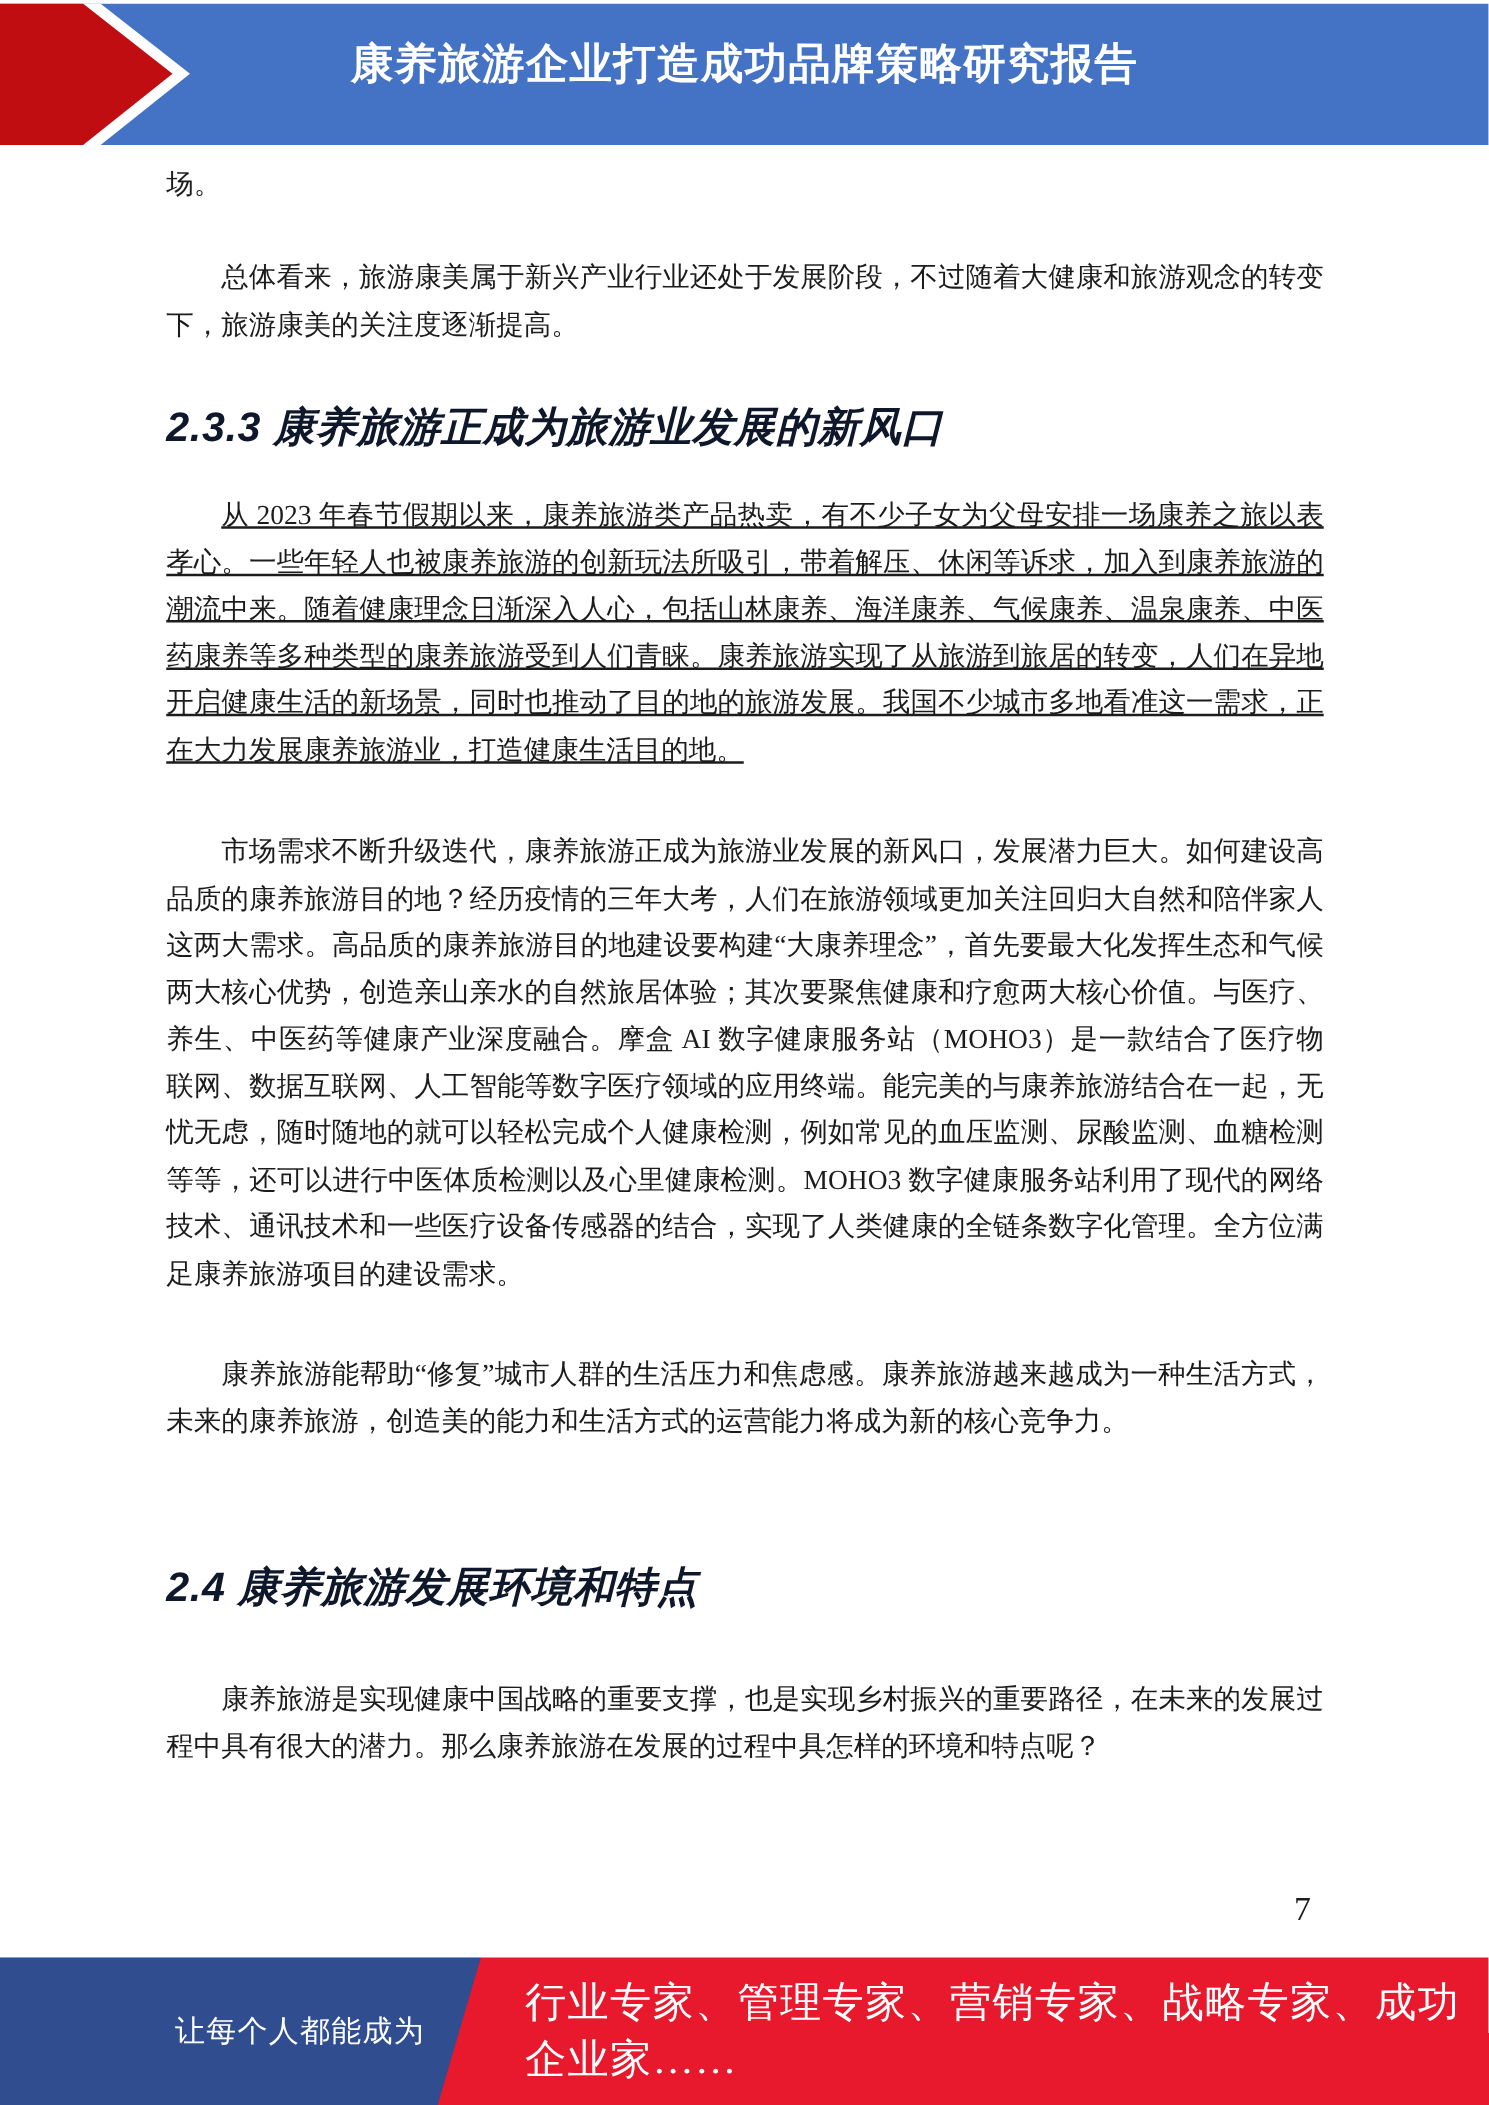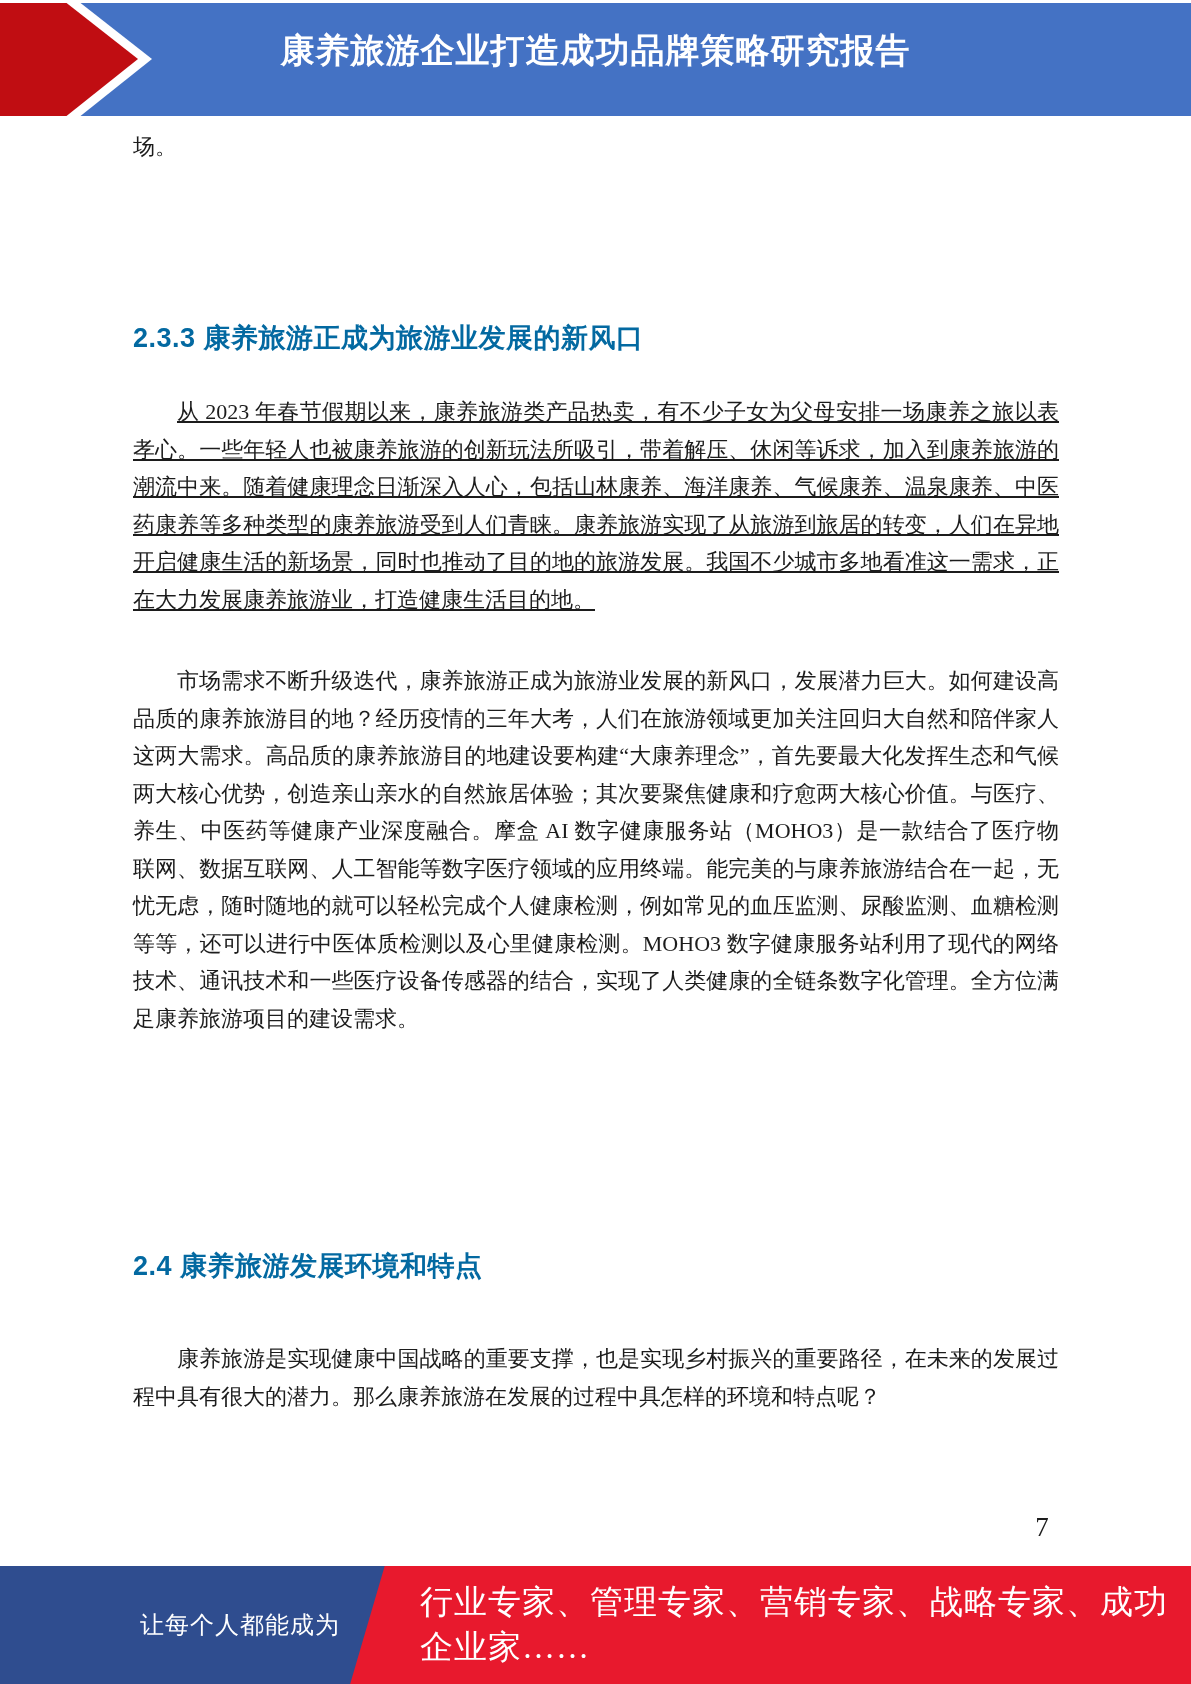--- a/index.html
+++ b/index.html
@@ -52,23 +52,24 @@
     font-size: 22px;
     line-height: 37.5px;
     text-align: justify;
     text-justify: inter-ideograph;
     color: #1c1c1c;
   }
   .doc-p.indent { text-indent: 2em; }
   .doc-h {
     font-family: "Liberation Sans", "DejaVu Sans", sans-serif;
     font-weight: bold;
-    font-size: 27px;
-    color: #0369a1;
+    font-size: 33px;
+    color: #0f172a;
     letter-spacing: 0.5px;
+    font-style: italic;
   }
 
   .page-number {
     position: absolute;
     left: 1022px;
     top: 1512px;
     width: 40px;
     text-align: center;
     font-size: 27px;
     color: #1c1c1c;
@@ -119,27 +120,29 @@
   <div class="banner">
     <svg class="banner-arrow" viewBox="0 0 160 113" xmlns="http://www.w3.org/2000/svg" aria-hidden="true">
       <polygon points="0,-2 78,-2 152,56 78,115 0,115" fill="#ffffff"></polygon>
       <polygon points="0,-2 64,-2 138,56 64,115 0,115" fill="#c00d12"></polygon>
     </svg>
     <div class="banner-title">康养旅游企业打造成功品牌策略研究报告</div>
   </div>
 
   <div class="doc-block doc-p" style="top:128px;">场。</div>
 
+  <div class="doc-block doc-p indent" style="top:203px;">总体看来，旅游康美属于新兴产业行业还处于发展阶段，不过随着大健康和旅游观念的转变下，旅游康美的关注度逐渐提高。</div>
 
   <div class="doc-block doc-h" style="top:320px;">2.3.3 康养旅游正成为旅游业发展的新风口</div>
 
   <div class="doc-block doc-p indent" style="top:393px;text-decoration:underline;">从 2023 年春节假期以来，康养旅游类产品热卖，有不少子女为父母安排一场康养之旅以表孝心。一些年轻人也被康养旅游的创新玩法所吸引，带着解压、休闲等诉求，加入到康养旅游的潮流中来。随着健康理念日渐深入人心，包括山林康养、海洋康养、气候康养、温泉康养、中医药康养等多种类型的康养旅游受到人们青睐。康养旅游实现了从旅游到旅居的转变，人们在异地开启健康生活的新场景，同时也推动了目的地的旅游发展。我国不少城市多地看准这一需求，正在大力发展康养旅游业，打造健康生活目的地。</div>
 
   <div class="doc-block doc-p indent" style="top:662px;">市场需求不断升级迭代，康养旅游正成为旅游业发展的新风口，发展潜力巨大。如何建设高品质的康养旅游目的地？经历疫情的三年大考，人们在旅游领域更加关注回归大自然和陪伴家人这两大需求。高品质的康养旅游目的地建设要构建“大康养理念”，首先要最大化发挥生态和气候两大核心优势，创造亲山亲水的自然旅居体验；其次要聚焦健康和疗愈两大核心价值。与医疗、养生、中医药等健康产业深度融合。摩盒 AI 数字健康服务站（MOHO3）是一款结合了医疗物联网、数据互联网、人工智能等数字医疗领域的应用终端。能完美的与康养旅游结合在一起，无忧无虑，随时随地的就可以轻松完成个人健康检测，例如常见的血压监测、尿酸监测、血糖检测等等，还可以进行中医体质检测以及心里健康检测。MOHO3 数字健康服务站利用了现代的网络技术、通讯技术和一些医疗设备传感器的结合，实现了人类健康的全链条数字化管理。全方位满足康养旅游项目的建设需求。</div>
 
+  <div class="doc-block doc-p indent" style="top:1080px;">康养旅游能帮助“修复”城市人群的生活压力和焦虑感。康养旅游越来越成为一种生活方式，未来的康养旅游，创造美的能力和生活方式的运营能力将成为新的核心竞争力。</div>
 
   <div class="doc-block doc-h" style="top:1248px;">2.4 康养旅游发展环境和特点</div>
 
   <div class="doc-block doc-p indent" style="top:1340px;">康养旅游是实现健康中国战略的重要支撑，也是实现乡村振兴的重要路径，在未来的发展过程中具有很大的潜力。那么康养旅游在发展的过程中具怎样的环境和特点呢？</div>
 
   <div class="page-number">7</div>
 
   <div class="footer">
     <div class="footer-blue"></div>
     <div class="footer-left">让每个人都能成为</div>

